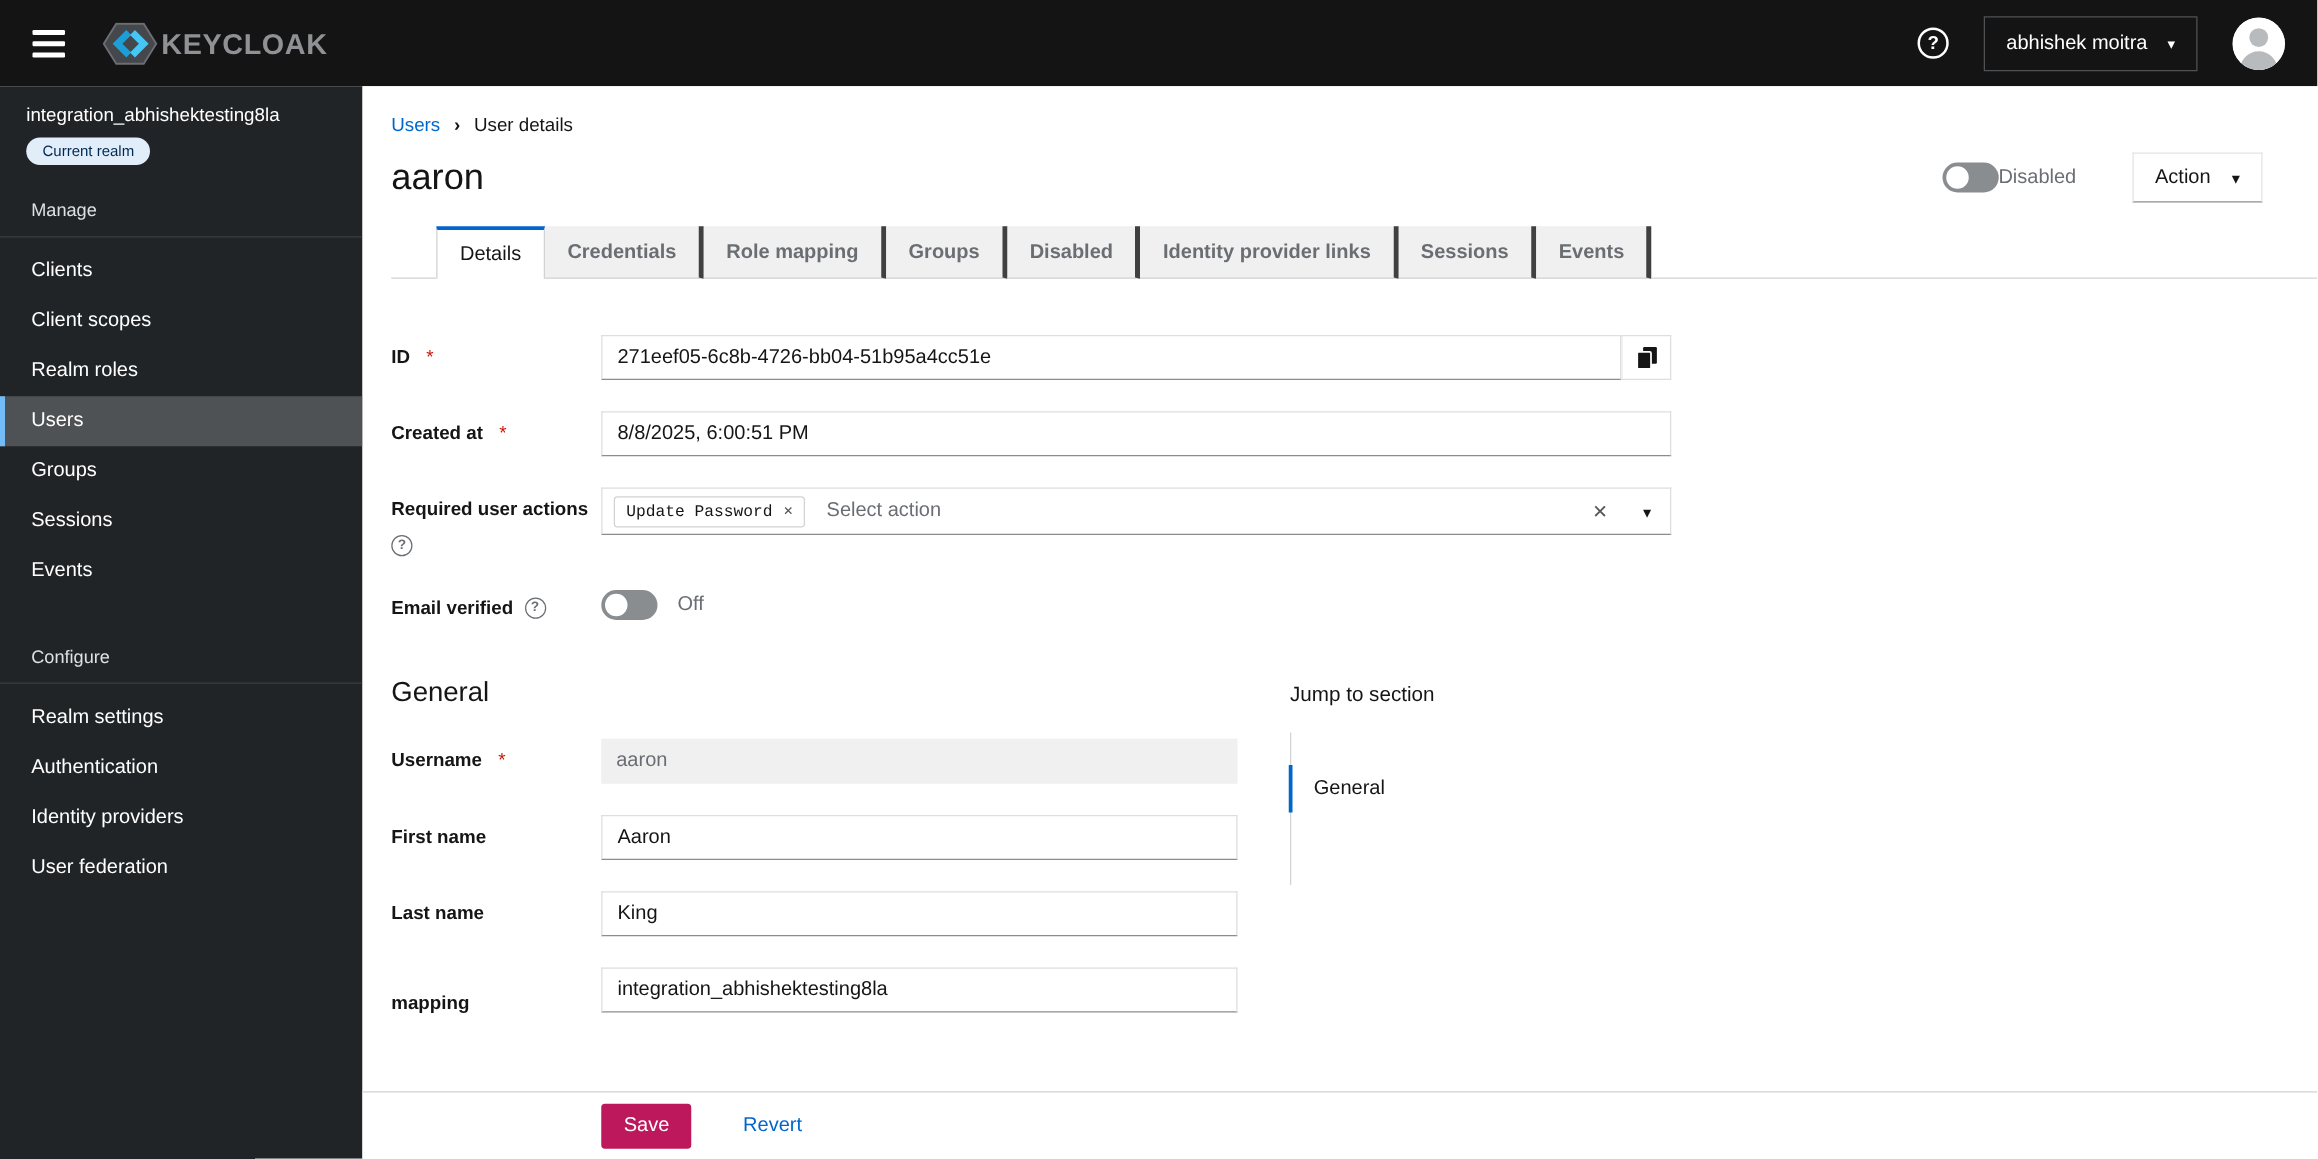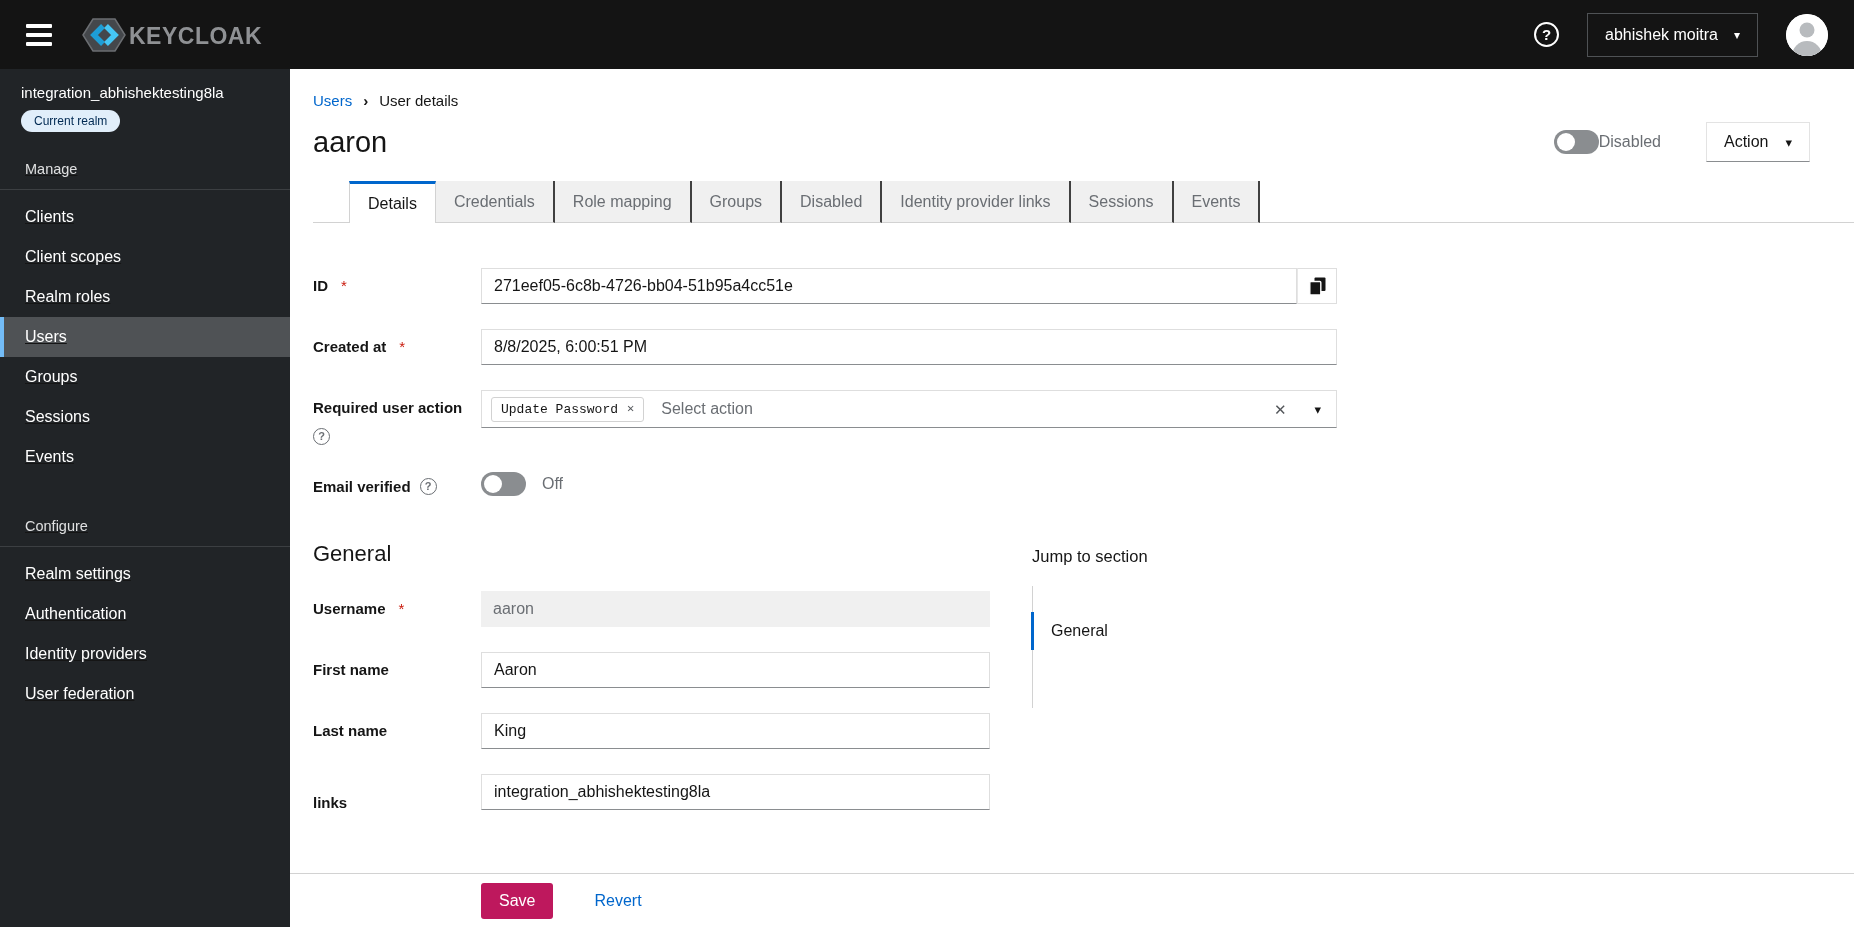--- a/index.html
+++ b/index.html
@@ -22,21 +22,21 @@
 
   
   .layout { display:flex; height:858px; }
 
   
   .sidebar { width:290px; background:#212427; flex-shrink:0; padding-top:15px; }
   .realm { padding:0 21px 16px; }
   .realm-name { color:#fff; font-size:15px; margin-bottom:9px; }
   .realm-badge { display:inline-block; background:#e1eefa; color:#002952; font-size:12px;
                  padding:4px 13px; border-radius:13px; }
-  .nav-section { margin-top:2px;text-decoration:underline; }
+  .nav-section { margin-top:2px; }
   .nav-section + .nav-section { margin-top:30px; }
   .nav-section-title { color:#dfe0e1; font-size:14.5px; padding:11px 25px 12px; border-bottom:1px solid #3c3f42;
                        margin-bottom:7px; }
   .nav-item { height:40px; display:flex; align-items:center; padding-left:21px; border-left:4px solid transparent;
               color:#fff; font-size:16px; cursor:pointer; }
   .nav-item.active { background:#4f5255; border-left-color:#73bcf7; }
 
   
   .main { flex:1; position:relative; background:#fff; overflow:hidden; }
 
@@ -51,21 +51,21 @@
   .switch .knob { position:absolute; left:3px; top:3px; width:18px; height:18px; border-radius:50%; background:#fff; }
   .switch-label { font-size:16px; color:#6a6e73; }
   .action-btn { margin-left:45px; height:40px; background:#fff; border:1px solid #e3e3e3; border-bottom:1px solid #8a8d90;
                 display:flex; align-items:center; gap:17px; padding:0 17px; font-size:16px; color:#151515; }
   .action-btn .caret { color:#151515; font-size:13px; }
 
   
   .tabs-row { display:flex; margin-top:19px; height:42px; padding-left:23px; }
   .tabs-inset { width:36px; border-bottom:1px solid #d2d2d2; background:#fff; }
   .tab { display:flex; align-items:center; padding:0 18px; font-size:16px; background:#f0f0f0; color:#6a6e73;
-         border-bottom:1px solid #d2d2d2; border-right:2px solid #404040; cursor:pointer; }
+         border-bottom:1px solid #d2d2d2; border-right:4px solid #404040; cursor:pointer;font-weight:bold; }
   .tab.active { background:#fff; color:#151515; border:1px solid #d2d2d2; border-bottom:none;
                 border-top:3px solid #0066cc; font-weight:400; }
   .tabs-rest { flex:1; border-bottom:1px solid #d2d2d2; }
 
   
   .form-area { padding:45px 0 0 23px; }
   .form-group { display:flex; margin-bottom:25px; }
   .fg-label { width:168px; flex-shrink:0; padding-top:9px; font-size:15px; font-weight:600; color:#151515; }
   .fg-label .lbl-row { display:flex; align-items:center; gap:9px; }
   .fg-label .below-help { margin-top:12px; }
@@ -232,21 +232,21 @@
             <span>Created at</span>
               <span class="req">*</span>
           </div>
         </div>
         <input class="text-input w-wide" type="text" readonly="" value="8/8/2025, 6:00:51 PM" style="">
       </div>
 
       <div class="form-group rua-group">
         <div class="fg-label">
           <div class="lbl-row">
-            <span>Required user action</span>
+            <span>Required user actions</span>
           </div>
           <button class="help-circle below-help">?</button>
         </div>
         <div class="multiselect">
           <span class="chip">
             <span>Update Password</span>
             <button class="chip-close">✕</button>
           </span>
           <span class="ms-placeholder">Select action</span>
           <span class="ms-right">
@@ -298,21 +298,21 @@
           <div class="lbl-row">
             <span>Last name</span>
           </div>
         </div>
         <input class="text-input w-general" type="text" value="King" style="">
       </div>
 
       <div class="form-group tenant-group">
         <div class="fg-label">
           <div class="lbl-row">
-            <span>links</span>
+            <span>mapping</span>
           </div>
         </div>
         <input class="text-input w-general" type="text" value="integration_abhishektesting8la" style="">
       </div>
 
     </div>
 
     <aside class="jump-panel">
       <div class="jump-title">Jump to section</div>
       <div class="jump-list">

